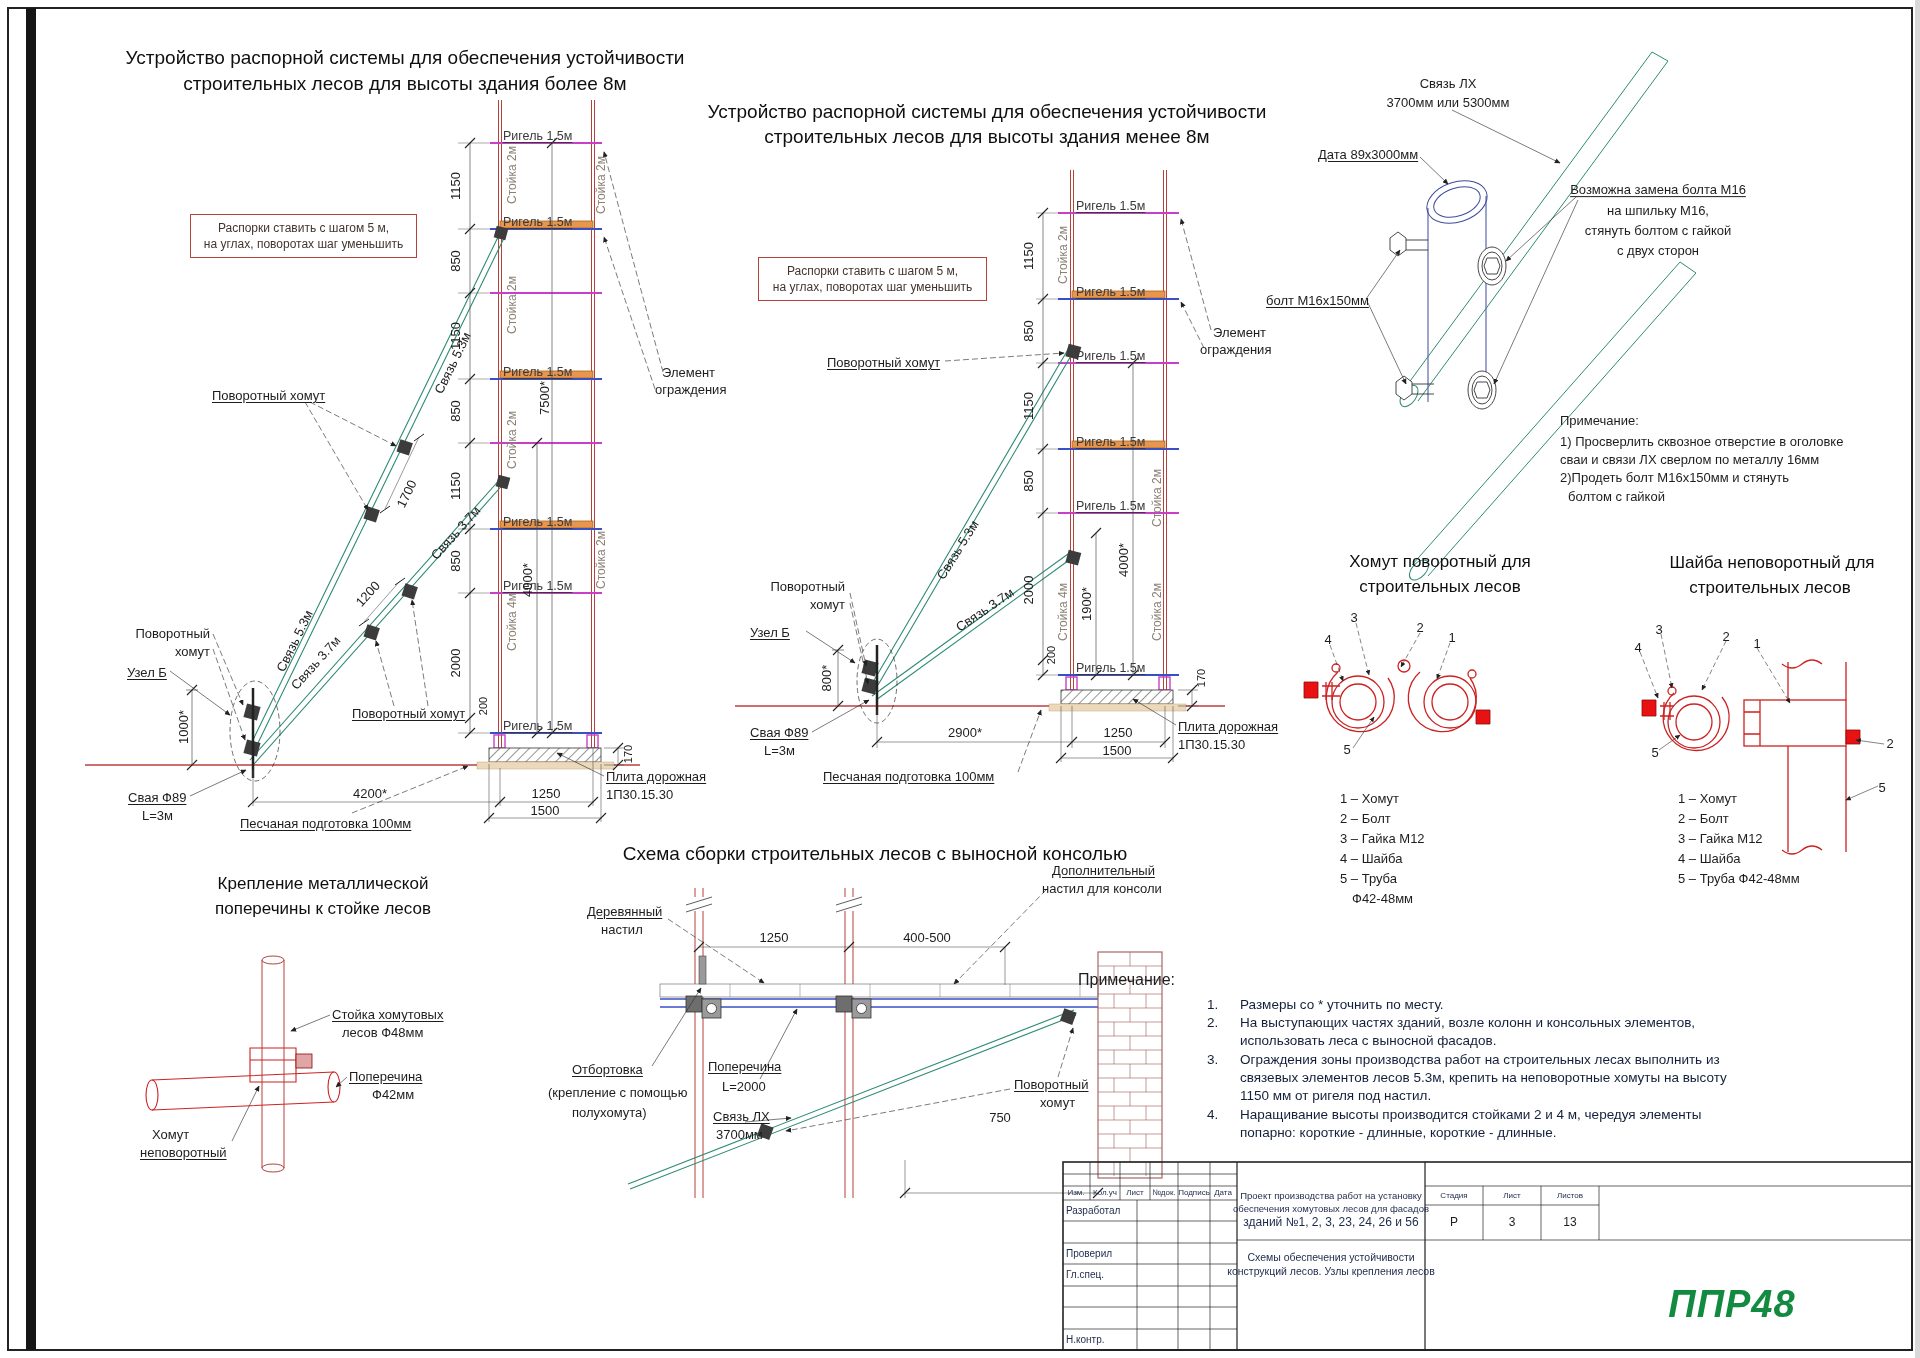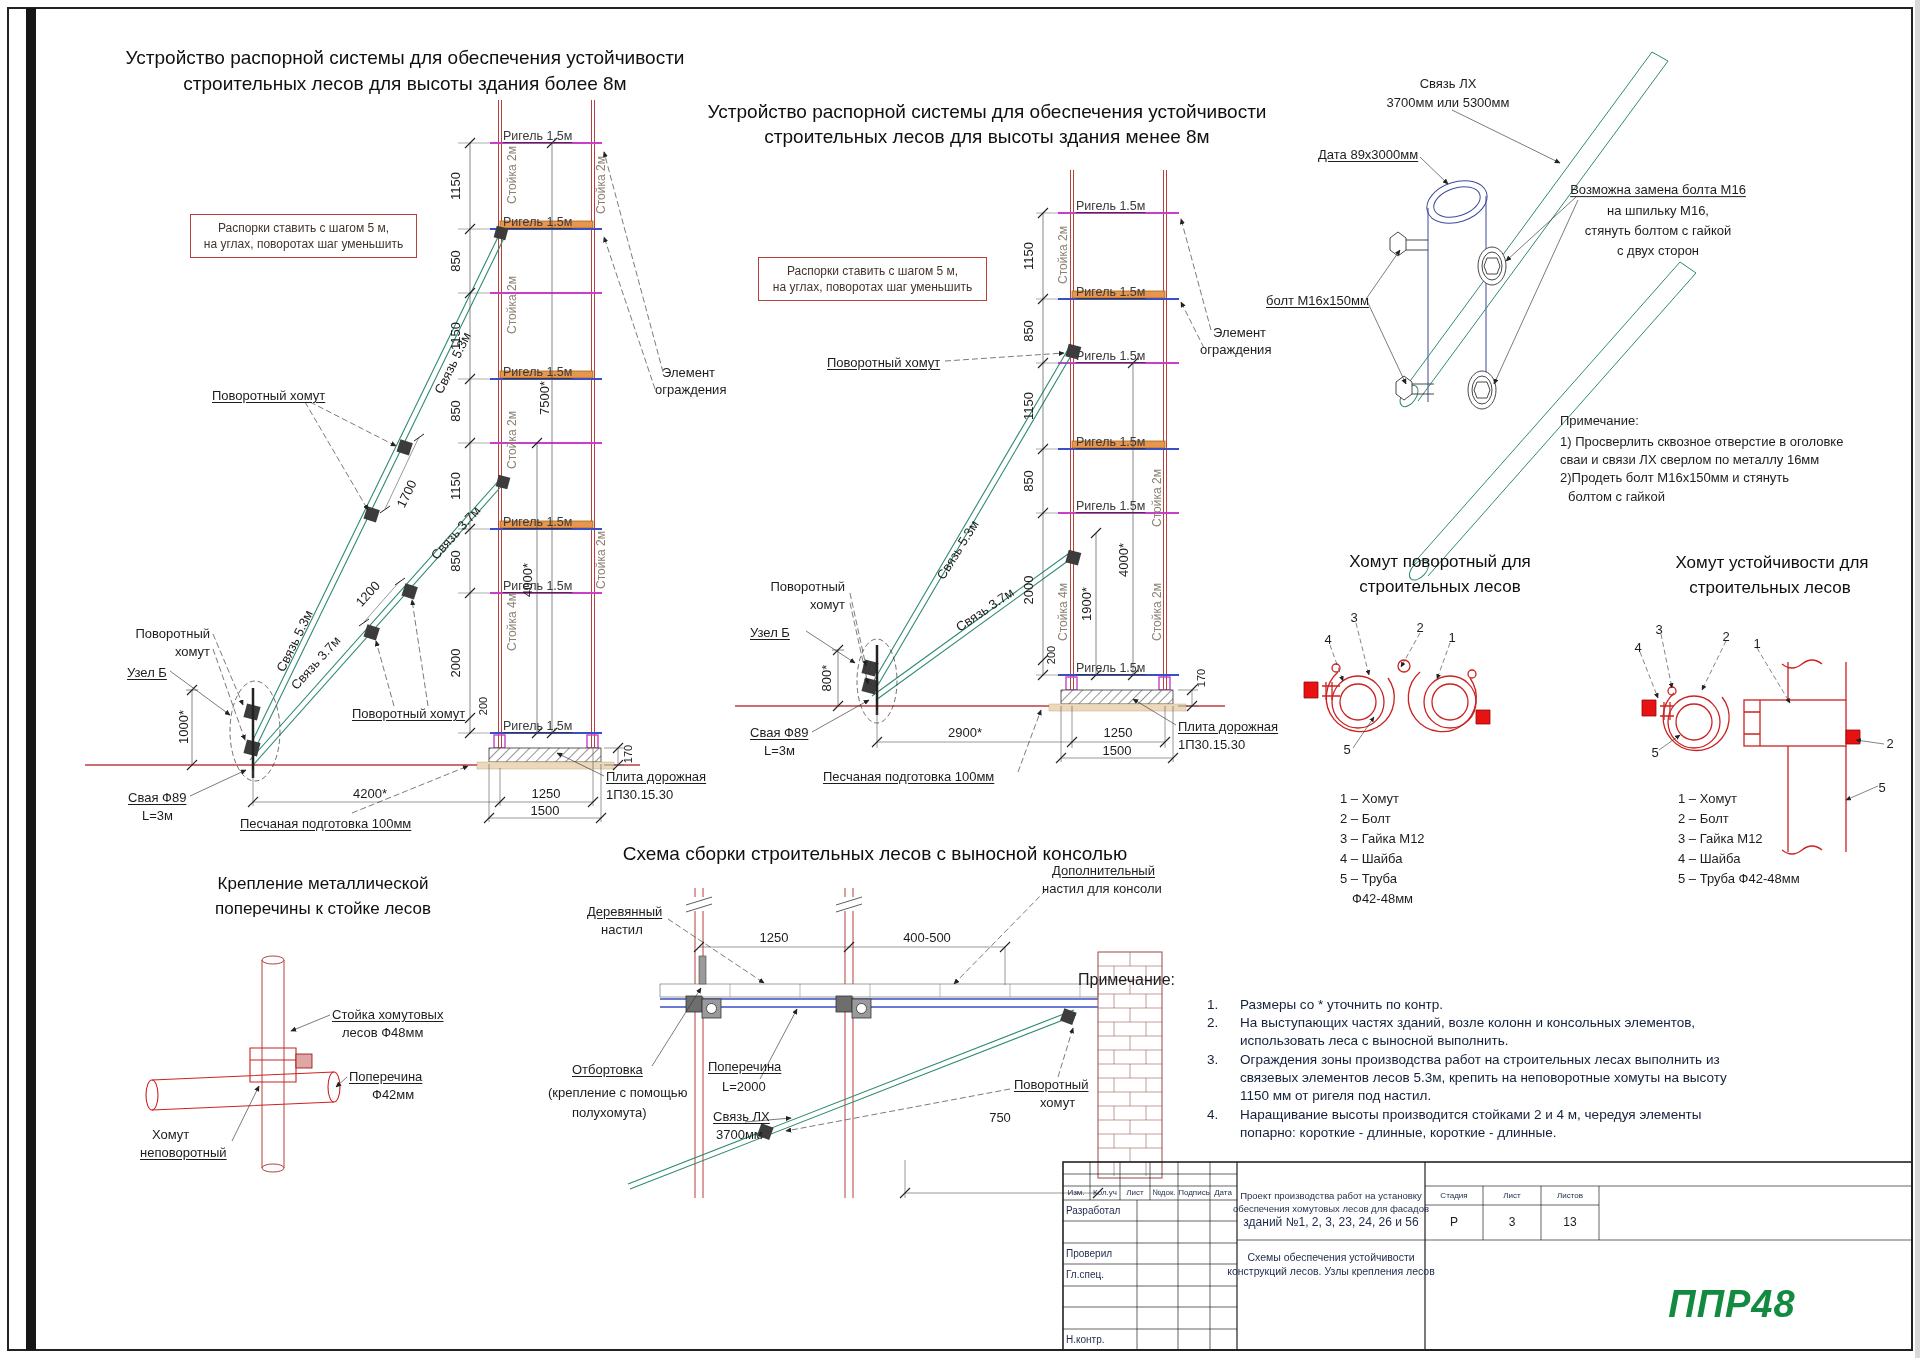--- a/index.html
+++ b/index.html
@@ -426,21 +426,21 @@
 <span class="lbl ctr" style="left:1420px;top:628px">2</span>
 <span class="lbl ctr" style="left:1452px;top:638px">1</span>
 <span class="lbl ctr" style="left:1347px;top:750px">5</span>
 <span class="lbl" style="left:1340px;top:792px">1 – Хомут</span>
 <span class="lbl" style="left:1340px;top:812px">2 – Болт</span>
 <span class="lbl" style="left:1340px;top:832px">3 – Гайка М12</span>
 <span class="lbl" style="left:1340px;top:852px">4 – Шайба</span>
 <span class="lbl" style="left:1340px;top:872px">5 – Труба</span>
 <span class="lbl" style="left:1352px;top:892px">Ф42-48мм</span>
 
-<span class="lbl t3 ctr" style="left:1772px;top:563px">Хомут устойчивости для</span>
+<span class="lbl t3 ctr" style="left:1772px;top:563px">Шайба неповоротный для</span>
 <span class="lbl t3 ctr" style="left:1770px;top:588px">строительных лесов</span>
 <span class="lbl ctr" style="left:1638px;top:648px">4</span>
 <span class="lbl ctr" style="left:1659px;top:630px">3</span>
 <span class="lbl ctr" style="left:1726px;top:637px">2</span>
 <span class="lbl ctr" style="left:1757px;top:644px">1</span>
 <span class="lbl ctr" style="left:1655px;top:753px">5</span>
 <span class="lbl ctr" style="left:1890px;top:744px">2</span>
 <span class="lbl ctr" style="left:1882px;top:788px">5</span>
 <span class="lbl" style="left:1678px;top:792px">1 – Хомут</span>
 <span class="lbl" style="left:1678px;top:812px">2 – Болт</span>
@@ -470,24 +470,24 @@
 <span class="lbl u" style="left:708px;top:1060px">Поперечина</span>
 <span class="lbl" style="left:722px;top:1080px">L=2000</span>
 <span class="lbl u" style="left:713px;top:1110px">Связь ЛХ</span>
 <span class="lbl" style="left:716px;top:1128px">3700мм</span>
 <span class="lbl u" style="left:1014px;top:1078px">Поворотный</span>
 <span class="lbl" style="left:1040px;top:1096px">хомут</span>
 <span class="lbl ctr" style="left:1000px;top:1118px">750</span>
 
 <span class="lbl" style="left:1078px;top:972px;font-size:16px">Примечание:</span>
 <span class="lbl nt" style="left:1207px;top:998px">1.</span>
-<span class="lbl nt" style="left:1240px;top:998px">Размеры со * уточнить по контр.</span>
+<span class="lbl nt" style="left:1240px;top:998px">Размеры со * уточнить по месту.</span>
 <span class="lbl nt" style="left:1207px;top:1016px">2.</span>
 <span class="lbl nt" style="left:1240px;top:1016px">На выступающих частях зданий, возле колонн и консольных элементов,</span>
-<span class="lbl nt" style="left:1240px;top:1034px">использовать леса с выносной выполнить.</span>
+<span class="lbl nt" style="left:1240px;top:1034px">использовать леса с выносной фасадов.</span>
 <span class="lbl nt" style="left:1207px;top:1053px">3.</span>
 <span class="lbl nt" style="left:1240px;top:1053px">Ограждения зоны производства работ на строительных лесах выполнить из</span>
 <span class="lbl nt" style="left:1240px;top:1071px">связевых элементов лесов 5.3м, крепить на неповоротные хомуты на высоту</span>
 <span class="lbl nt" style="left:1240px;top:1089px">1150 мм от ригеля под настил.</span>
 <span class="lbl nt" style="left:1207px;top:1108px">4.</span>
 <span class="lbl nt" style="left:1240px;top:1108px">Наращивание высоты производится стойками 2 и 4 м, чередуя элементы</span>
 <span class="lbl nt" style="left:1240px;top:1126px">попарно: короткие - длинные, короткие - длинные.</span>
 
 <span class="lbl stamp-xs ctr" style="left:1076px;top:1193px">Изм.</span>
 <span class="lbl stamp-xs ctr" style="left:1105px;top:1193px">Кол.уч</span>

